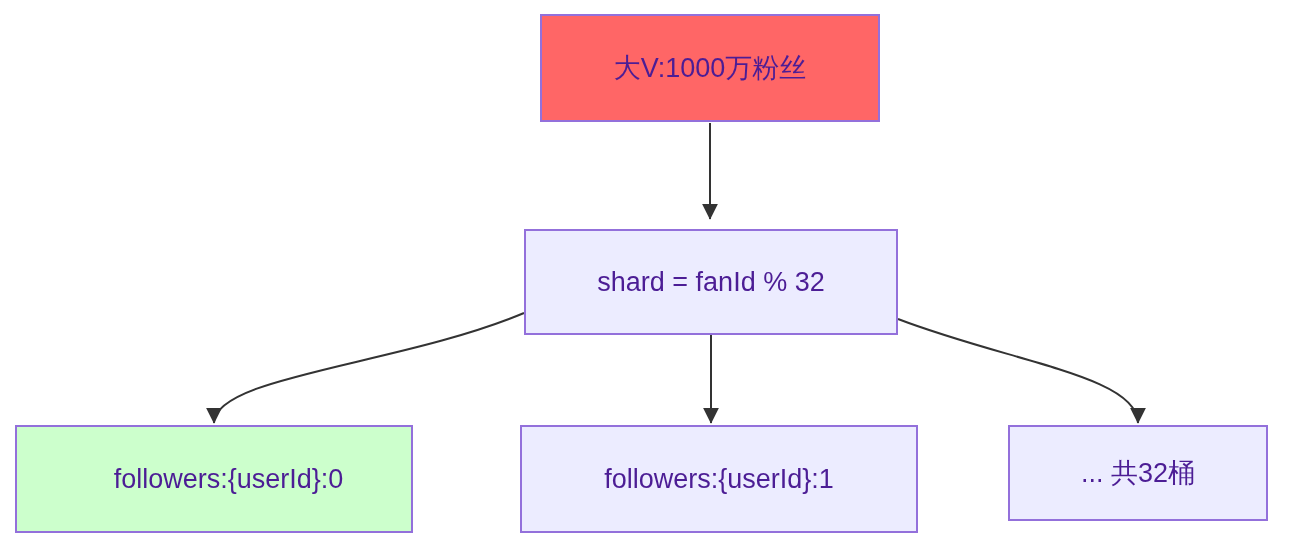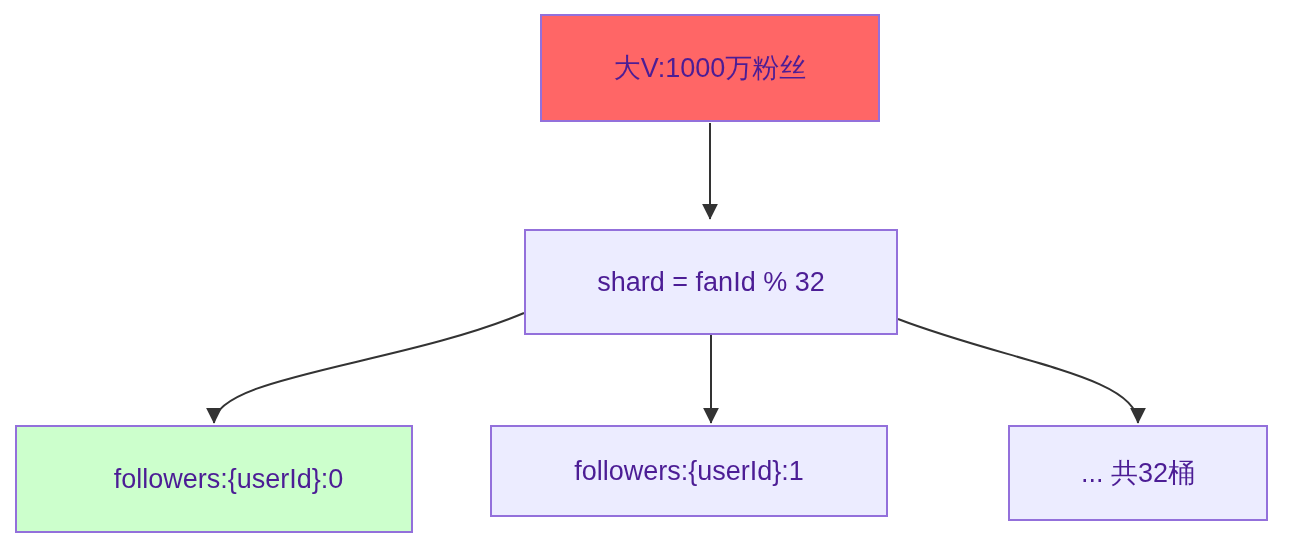--- a/index.html
+++ b/index.html
@@ -34,21 +34,21 @@
     align-items: center;
     justify-content: center;
     font-size: 27px;
     color: #4c1d95;
     text-align: center;
     white-space: nowrap;
   }
   .node-big-v   { left: 540px;  top: 14px;  width: 340px; height: 108px; background: #ff6666; }
   .node-shard   { left: 524px;  top: 221px; width: 374px; height: 106px; background: #ececff; margin-top: 8px; }
   .node-bucket0 { left: 15px;   top: 425px; width: 398px; height: 108px; background: #ccffcc; }
-  .node-bucket1 { left: 490px;  top: 425px; width: 398px; height: 92px; background: #ececff; }
+  .node-bucket1 { left: 520px;  top: 425px; width: 398px; height: 108px; background: #ececff; }
   .node-bucketn { left: 1008px; top: 425px; width: 260px; height: 96px; background: #ececff; }
 </style>
 </head>
 <body>
 
 <div class="canvas">
 
   <svg class="edges" width="1300" height="556" viewBox="0 0 1300 556">
     <defs>
       <marker id="arrowhead" viewBox="0 0 10 10" refX="9.5" refY="5" markerWidth="8" markerHeight="9" orient="auto">

